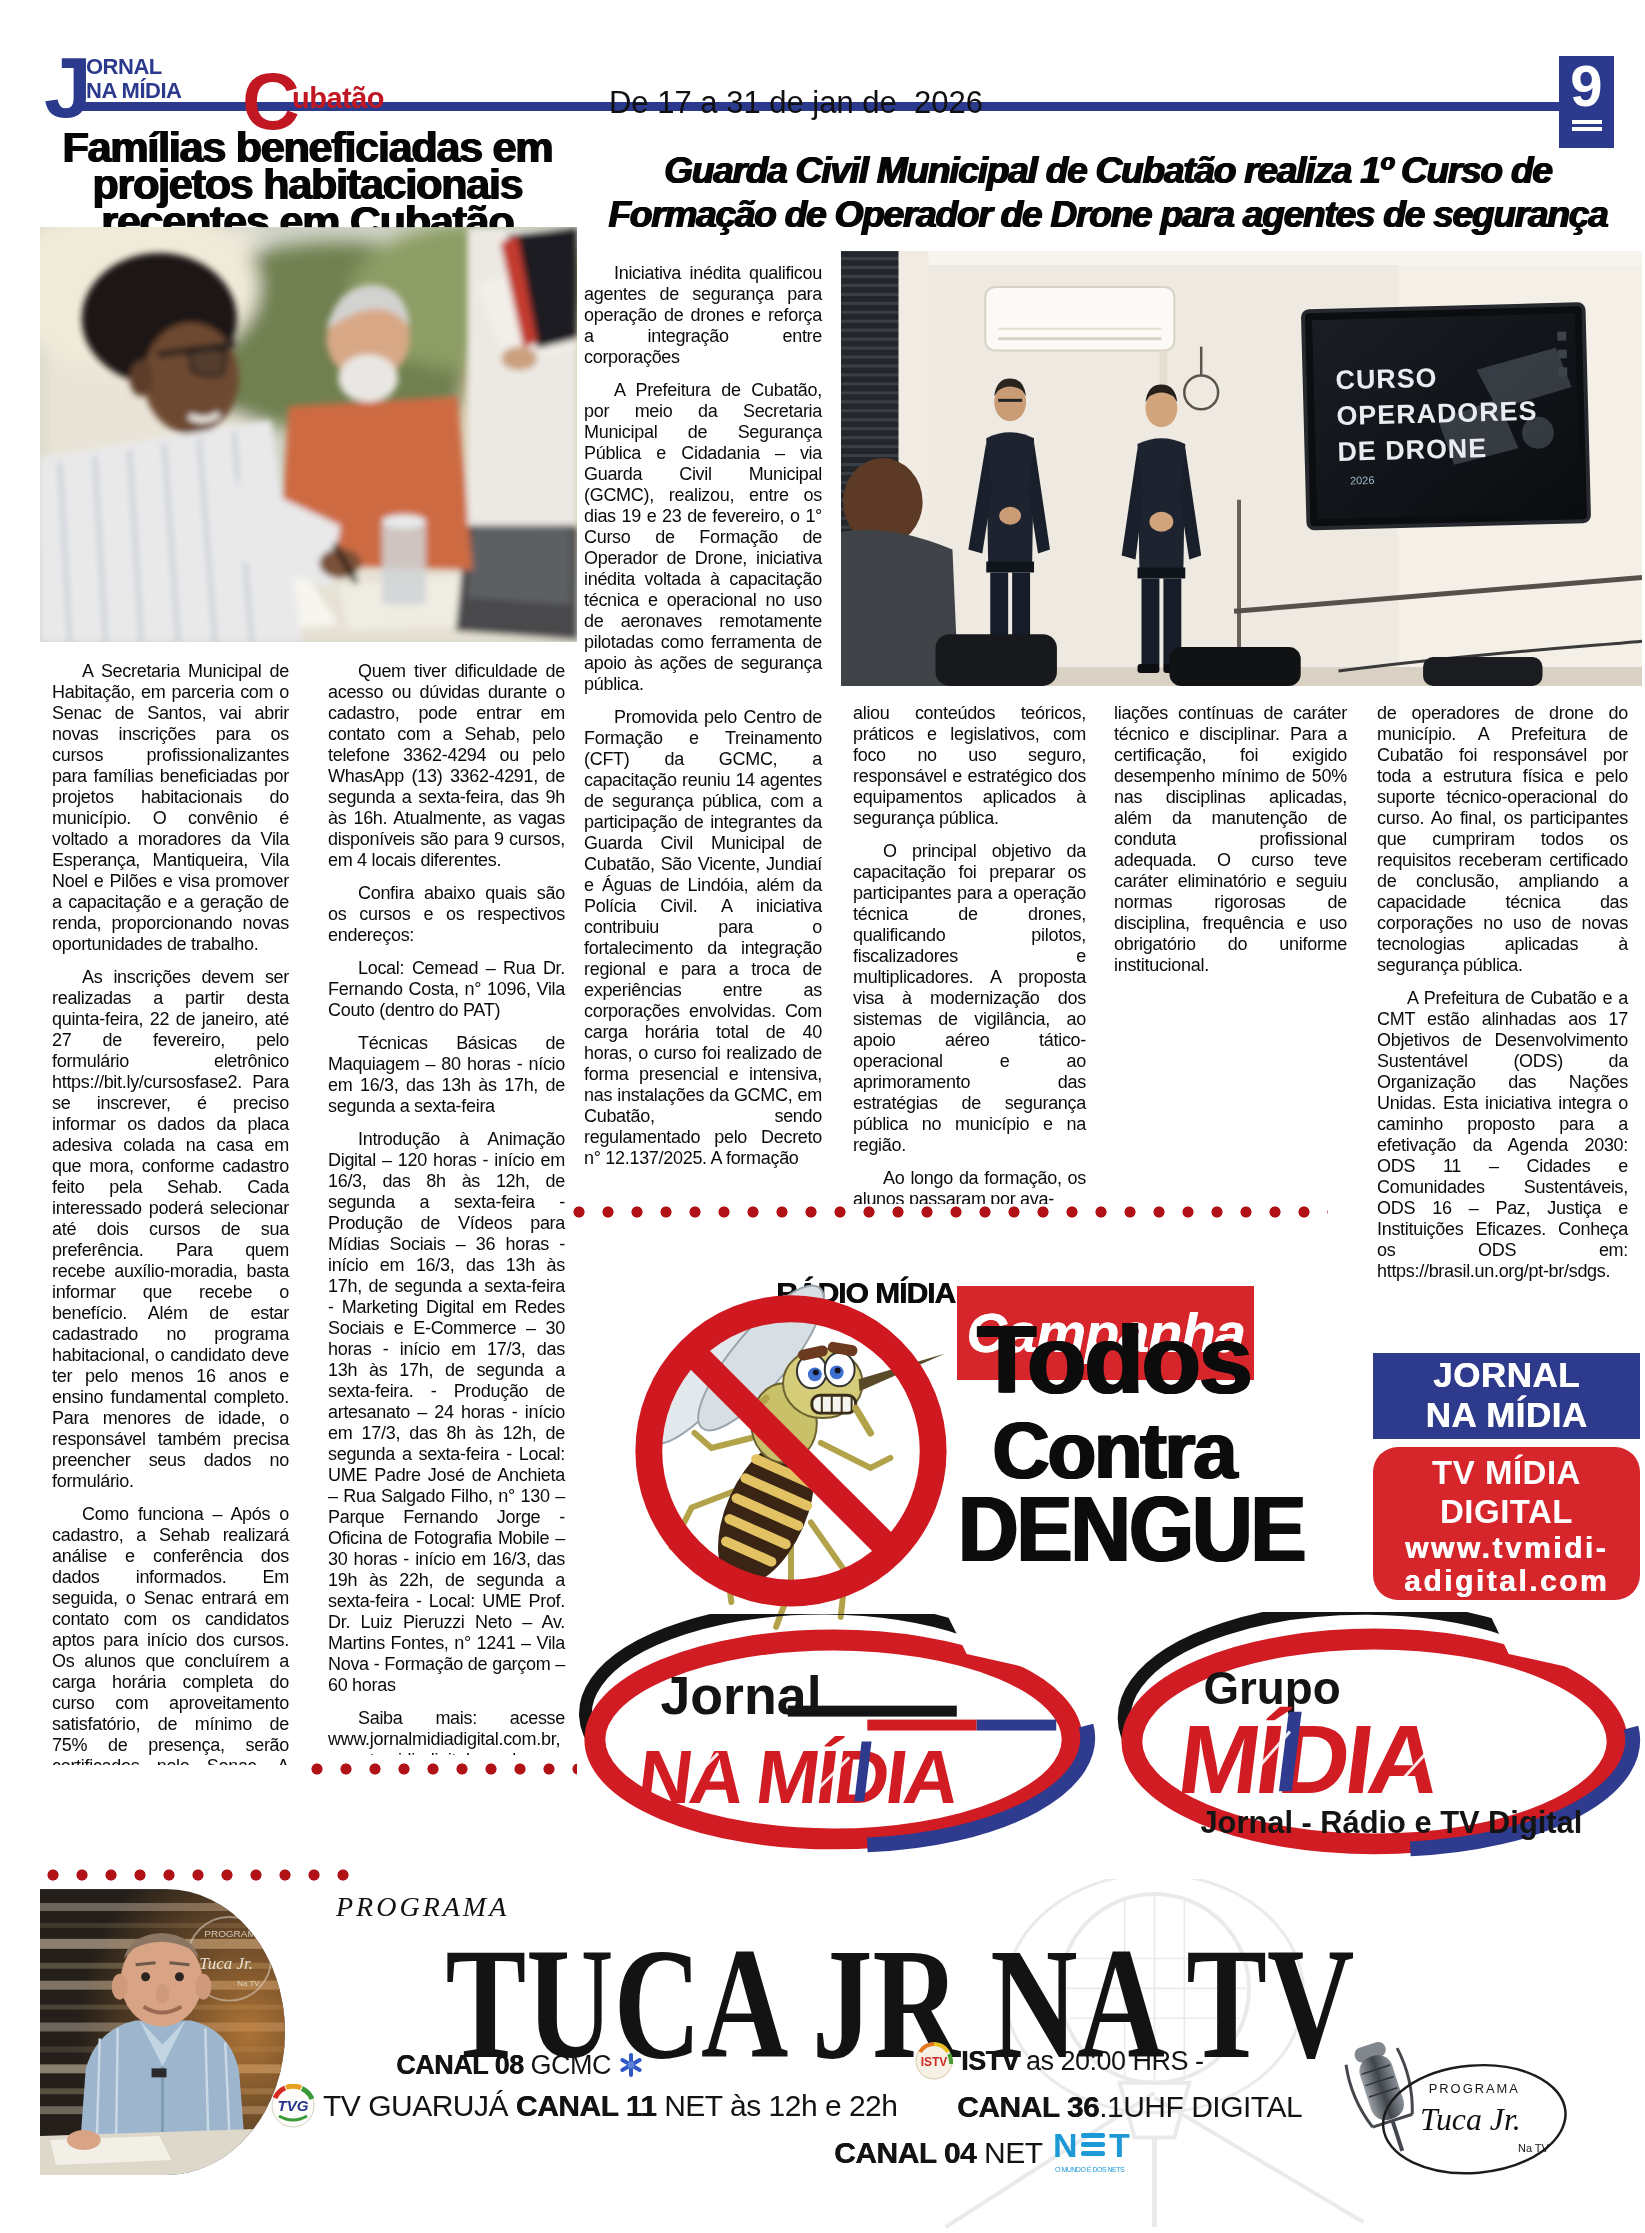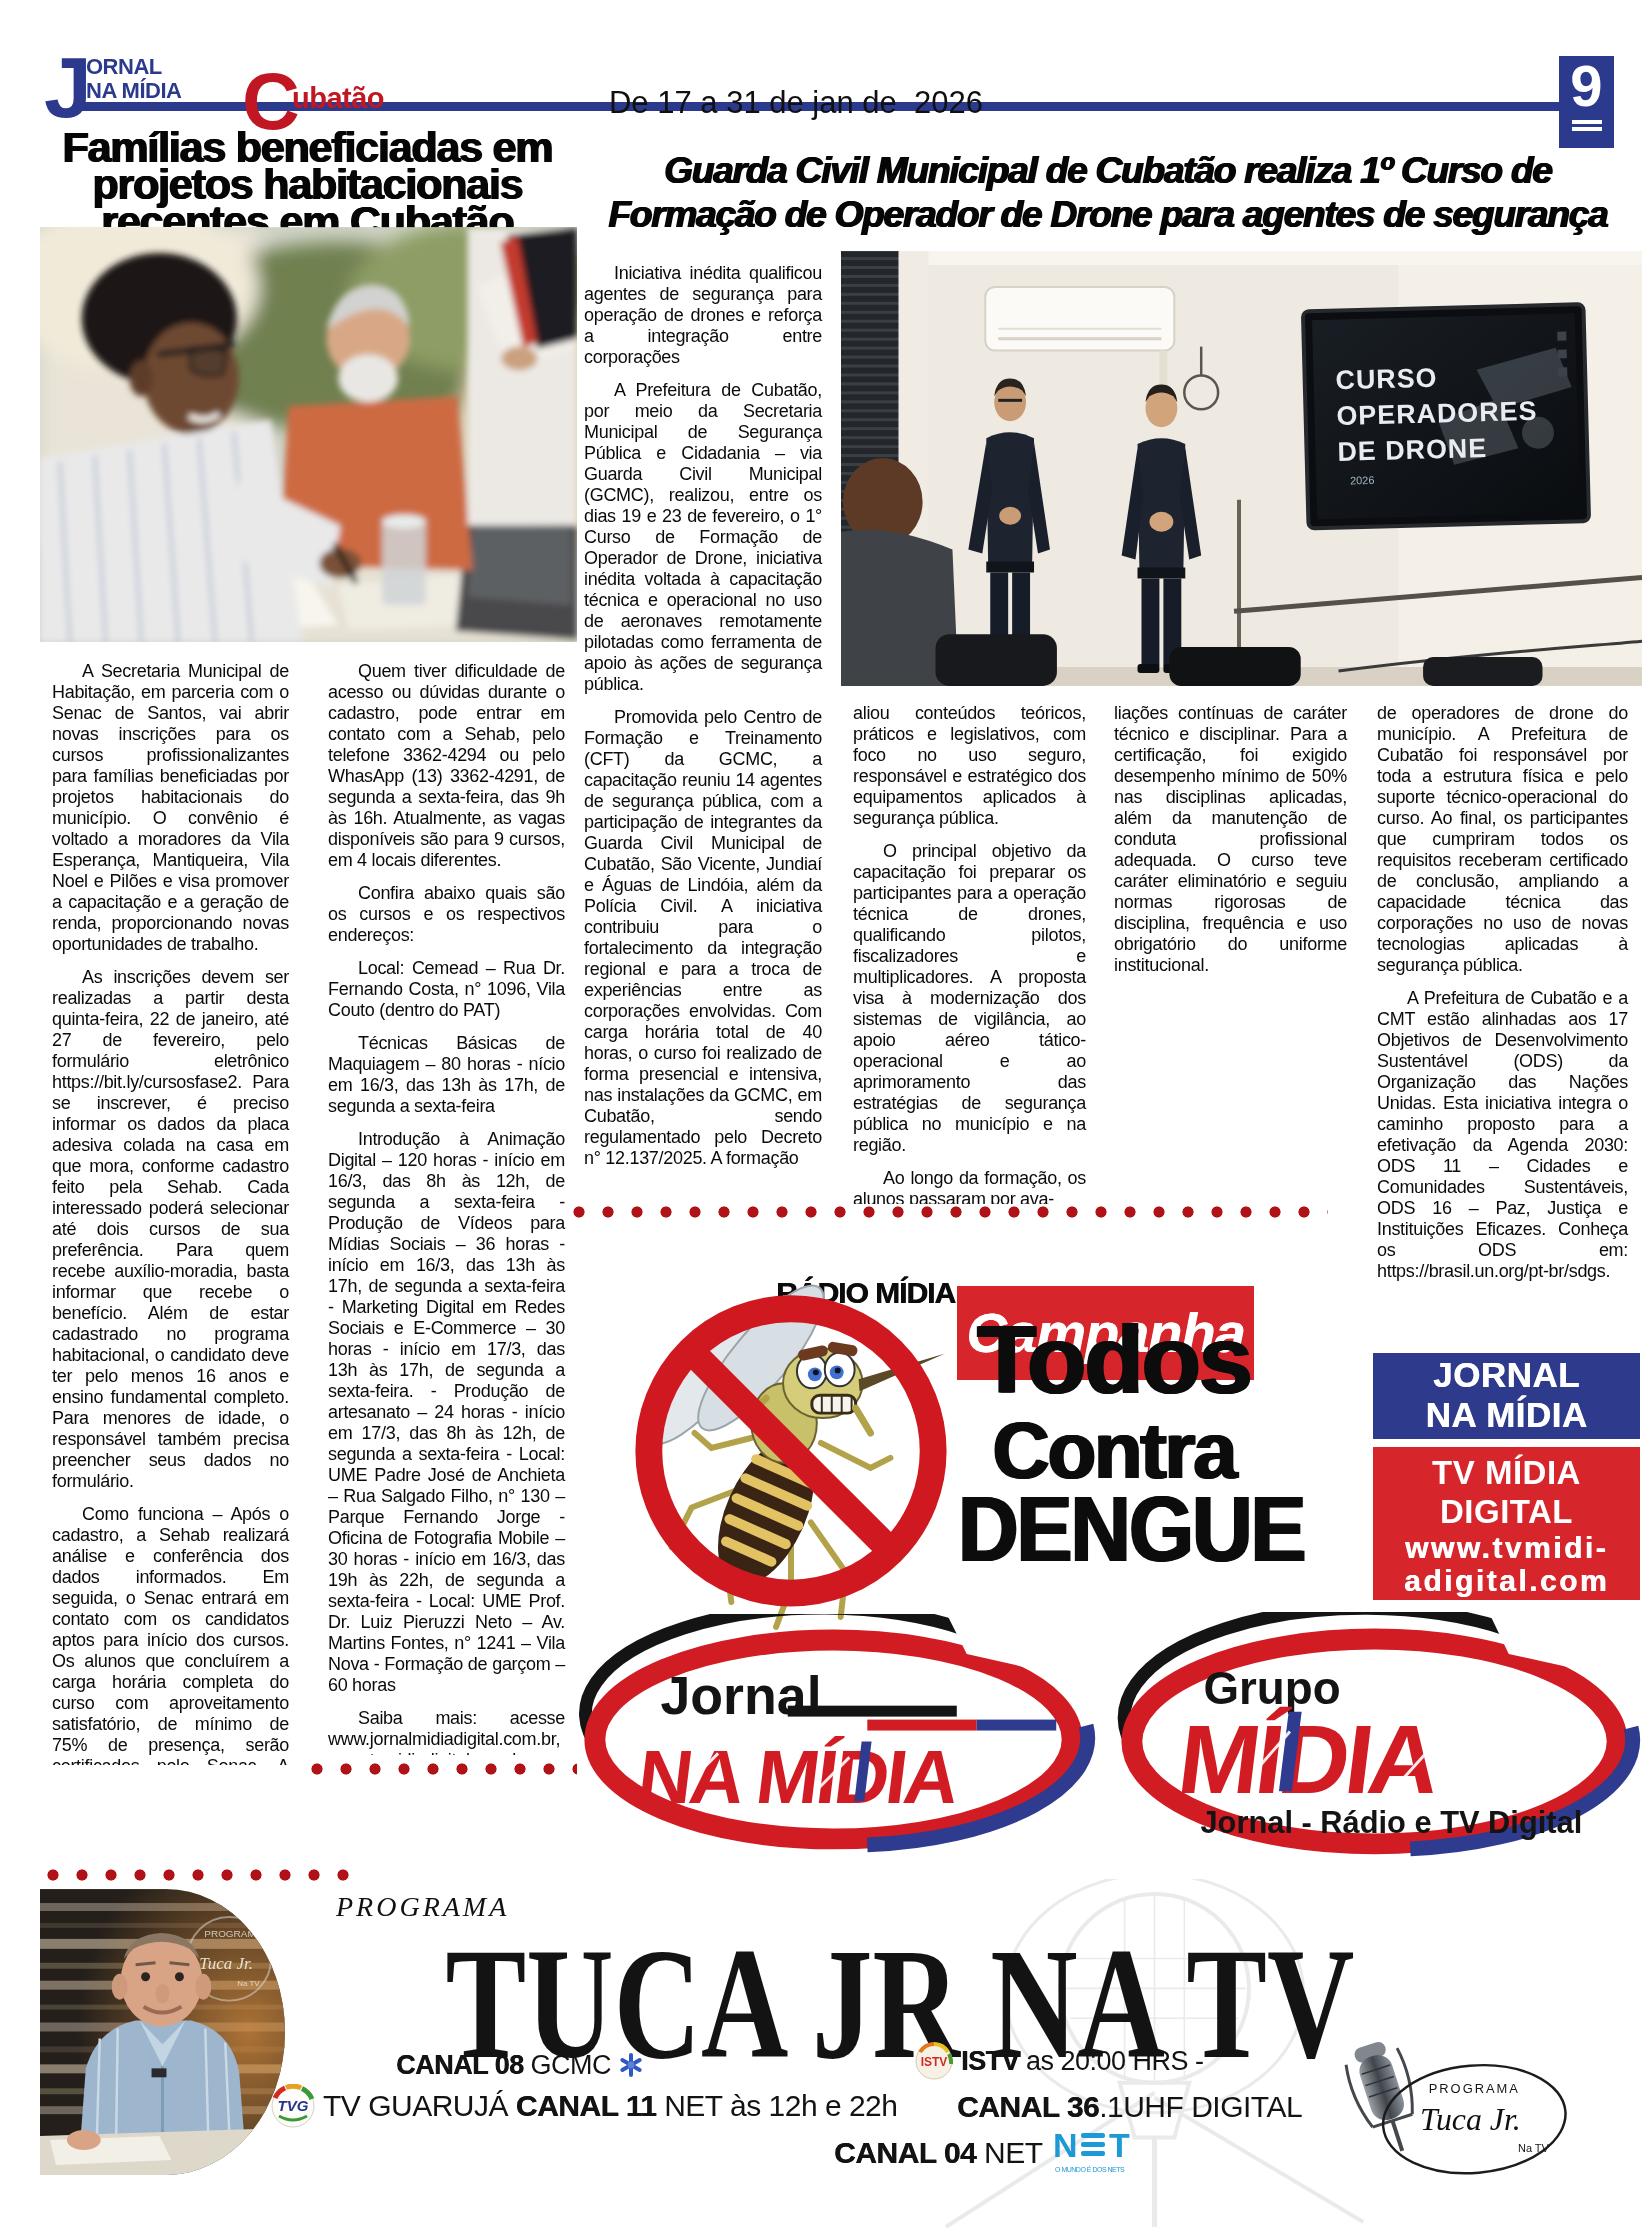--- a/index.html
+++ b/index.html
@@ -30,21 +30,21 @@
   
   .radio{font-size:30px;font-weight:bold;letter-spacing:-1px;text-shadow:0.6px 0 currentColor;}
   .campanha{background:#d6252b;color:#fff;text-align:center;}
   .campanha span{font-size:56px;font-weight:bold;font-style:italic;letter-spacing:-1px;line-height:94px;
                  text-shadow:0.5px 0 currentColor;}
   .big-black{font-weight:bold;color:#0c0c0c;text-align:center;letter-spacing:-2px;
              text-shadow:1.4px 0 currentColor,-1.4px 0 currentColor;}
   
   .bluebox{background:#2e3a8c;color:#fff;text-align:center;}
   .bluebox div{font-size:35px;font-weight:bold;line-height:40px;letter-spacing:0.5px;text-shadow:0.5px 0 currentColor;}
-  .redbox{background:#d6252b;color:#fff;text-align:center;}
+  .redbox{background:#d6252b;color:#fff;text-align:center;border-radius:25px;}
   .redbox .t{font-size:33px;font-weight:bold;line-height:39px;letter-spacing:0.5px;}
   .redbox .u{font-size:30px;font-weight:bold;line-height:33px;letter-spacing:2.5px;text-shadow:0.6px 0 currentColor;}
   
   .programa{font-family:"Liberation Serif",serif;font-style:italic;font-size:28px;letter-spacing:3px;color:#111;}
   .tuca-title{font-family:"Liberation Serif",serif;font-weight:bold;font-size:121px;letter-spacing:0px;
               white-space:nowrap;transform:scaleY(1.32);transform-origin:center top;color:#131313;text-align:center;}
   .chan{font-size:27px;color:#131313;white-space:nowrap;letter-spacing:-0.5px;}
   .chan b{letter-spacing:-0.5px;text-shadow:0.4px 0 currentColor;}
   .chan-lg{font-size:30px;}
   .tucaphoto{border-radius:0 119px 119px 0 / 0 143px 143px 0;overflow:hidden;}

